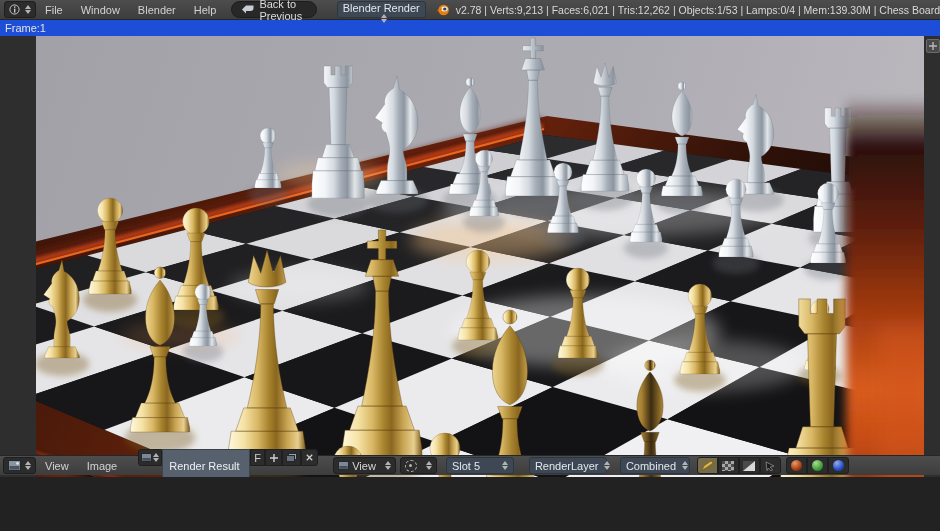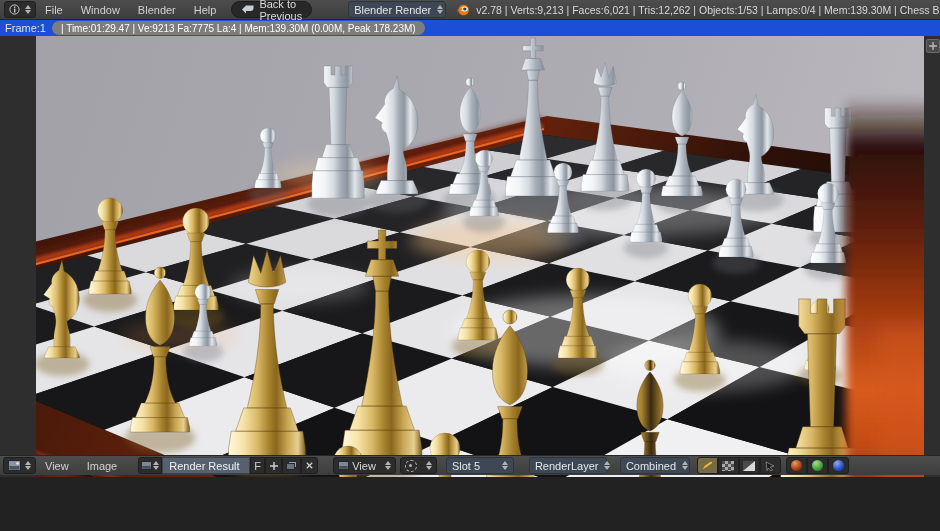--- a/index.html
+++ b/index.html
@@ -38,21 +38,21 @@
   .sphere{width:11px;height:11px;border-radius:50%;}
   .sph-r{background:radial-gradient(circle at 35% 28%,#eb9a66,#a63c12 62%,#551c07);}
   .sph-g{background:radial-gradient(circle at 35% 28%,#a8dd96,#3e9c31 62%,#1a5512);}
   .sph-b{background:radial-gradient(circle at 35% 28%,#93abe9,#2b50cc 58%,#12296f);}
   .tgl{display:inline-flex;align-items:center;justify-content:center;width:19px;height:15px;
        background:#2c2c2c;border:1px solid #1f1f1f;}
   .tgl.first{border-radius:3px 0 0 3px;} .tgl.last{border-radius:0 3px 3px 0;}
   .tgl.active{background:#756b49;}
   .group{display:inline-flex;}
   .field{display:inline-flex;align-items:center;height:15px;background:#57616e;border:1px solid #3a424c;
-       padding:0 6px;color:#eef1f4;width:74px;white-space:nowrap;overflow:hidden;}
+       padding:8px 6px;color:#eef1f4;width:74px;white-space:nowrap;overflow:hidden;}
   .sbtn{display:inline-flex;align-items:center;justify-content:center;height:15px;background:#2c2c2c;
        border:1px solid #1f1f1f;color:#cfcfcf;}
 </style>
 </head>
 <body>
 
 <div class="app">
 
   <div class="topbar">
     <span class="btn-dark" style="margin-left:4px;">
@@ -73,41 +73,40 @@
     <span class="mi">Blender</span>
     <span class="mi">Help</span>
     <span class="pill" style="margin-left:6px;">
       <span class="ic">
         <svg width="13" height="9">
             <path d="M5 0.5 L1 4.5 L5 8.5 V6 H9.5 Q12.5 6 12.5 3 V0.5 Z" fill="#c9ced4"></path>
           </svg>
       </span>
       <span>Back to Previous</span>
     </span>
-    <span class="sel" style="margin-left:36px;width:86px;">
+    <span class="sel" style="margin-left:20px;width:86px;flex-direction:column;">
       <span class="lbl">Blender Render</span>
       <span class="ud">
           <i class="u"></i>
           <i class="d"></i>
         </span>
     </span>
     <span class="ic" style="margin-left:10px;">
       <svg width="14" height="12" viewBox="0 0 14 12">
         <circle cx="7.6" cy="6" r="5.3" fill="#e87d0d"></circle>
         <ellipse cx="8.4" cy="5" rx="3.4" ry="2.5" fill="#f4f4f4"></ellipse>
         <ellipse cx="8.8" cy="5.1" rx="1.7" ry="1.5" fill="#23476e"></ellipse>
         <path d="M0.5 7.5 L5 3.5 L6.5 5.5 Z" fill="#e87d0d"></path>
       </svg>
     </span>
     <span class="stats">v2.78 | Verts:9,213 | Faces:6,021 | Tris:12,262 | Objects:1/53 | Lamps:0/4 | Mem:139.30M | Chess Board</span>
   </div>
 
   <div class="infobar">
     <span style="margin-left:5px;color:#e2e2e2;">Frame:1</span>
-    <span class="strip">| Time:01:29.47 | Ve:9213 Fa:7775 La:4 | Mem:139.30M (0.00M, Peak 178.23M)</span>
   </div>
 
   <div class="render">
     <svg id="scene" width="940" height="476" viewBox="0 0 940 476">
       <defs>
         <linearGradient id="bgG" gradientUnits="userSpaceOnUse" x1="36" y1="0" x2="924" y2="280">
           <stop offset="0" stop-color="#a3a1a8"></stop>
             <stop offset="0.6" stop-color="#aeacb3"></stop>
             <stop offset="1" stop-color="#bcbabf"></stop>
         </linearGradient>

